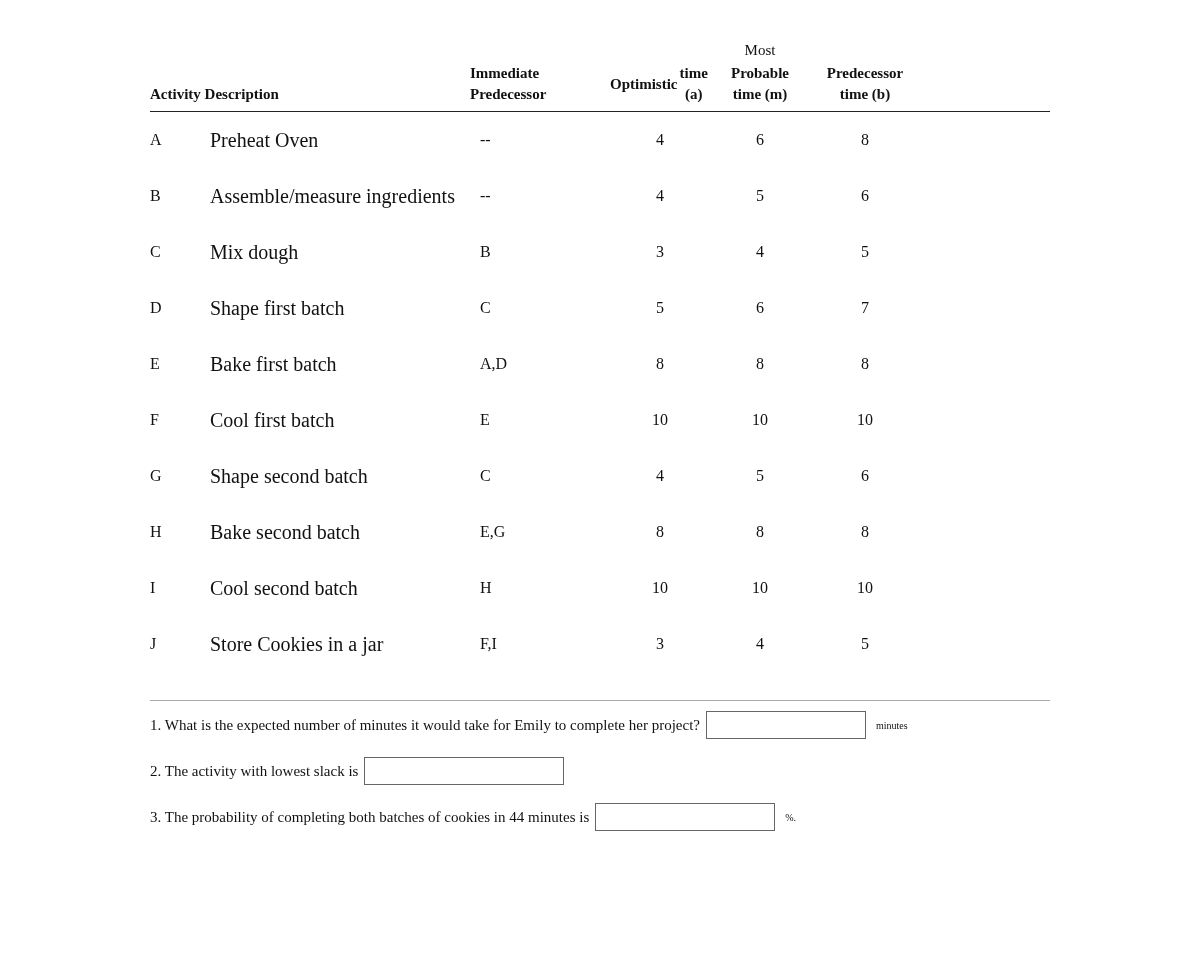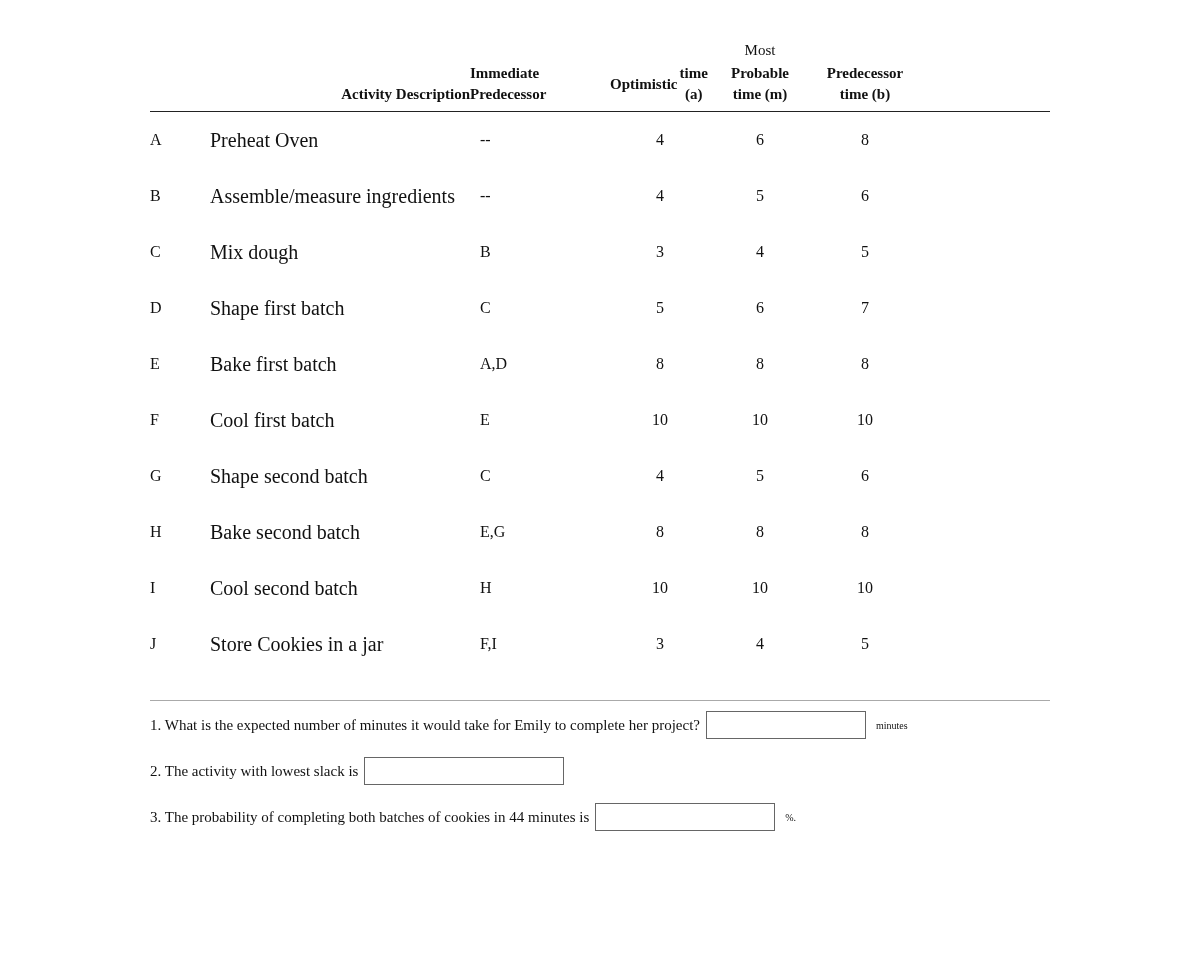--- a/index.html
+++ b/index.html
@@ -146,21 +146,21 @@
     <div class="hdr hdr-blank"></div>
     <div class="hdr hdr-blank"></div>
     <div class="hdr hdr-blank"></div>
     <div class="hdr hdr-blank"></div>
     <div class="hdr hdr-top-most hdr-center">Most</div>
     <div class="hdr hdr-blank"></div>
   </div>
 
   <div class="header-bottom-row">
 
-    <div class="hdr" style="grid-column:1/3; display:flex; align-items:flex-end;justify-content:flex-end;">
+    <div class="hdr" style="grid-column:1/3; display:flex; align-items:flex-end;">
       <span>Activity Description</span>
     </div>
 
     <div class="hdr" style="display:flex; flex-direction:column; align-items:flex-start; justify-content:flex-end;">
       <span>Immediate</span>
       <span>Predecessor</span>
     </div>
 
     <div class="hdr hdr-center" style="display:flex; flex-direction:row; align-items:center; justify-content:flex-end;">
       <span>Optimistic</span>

